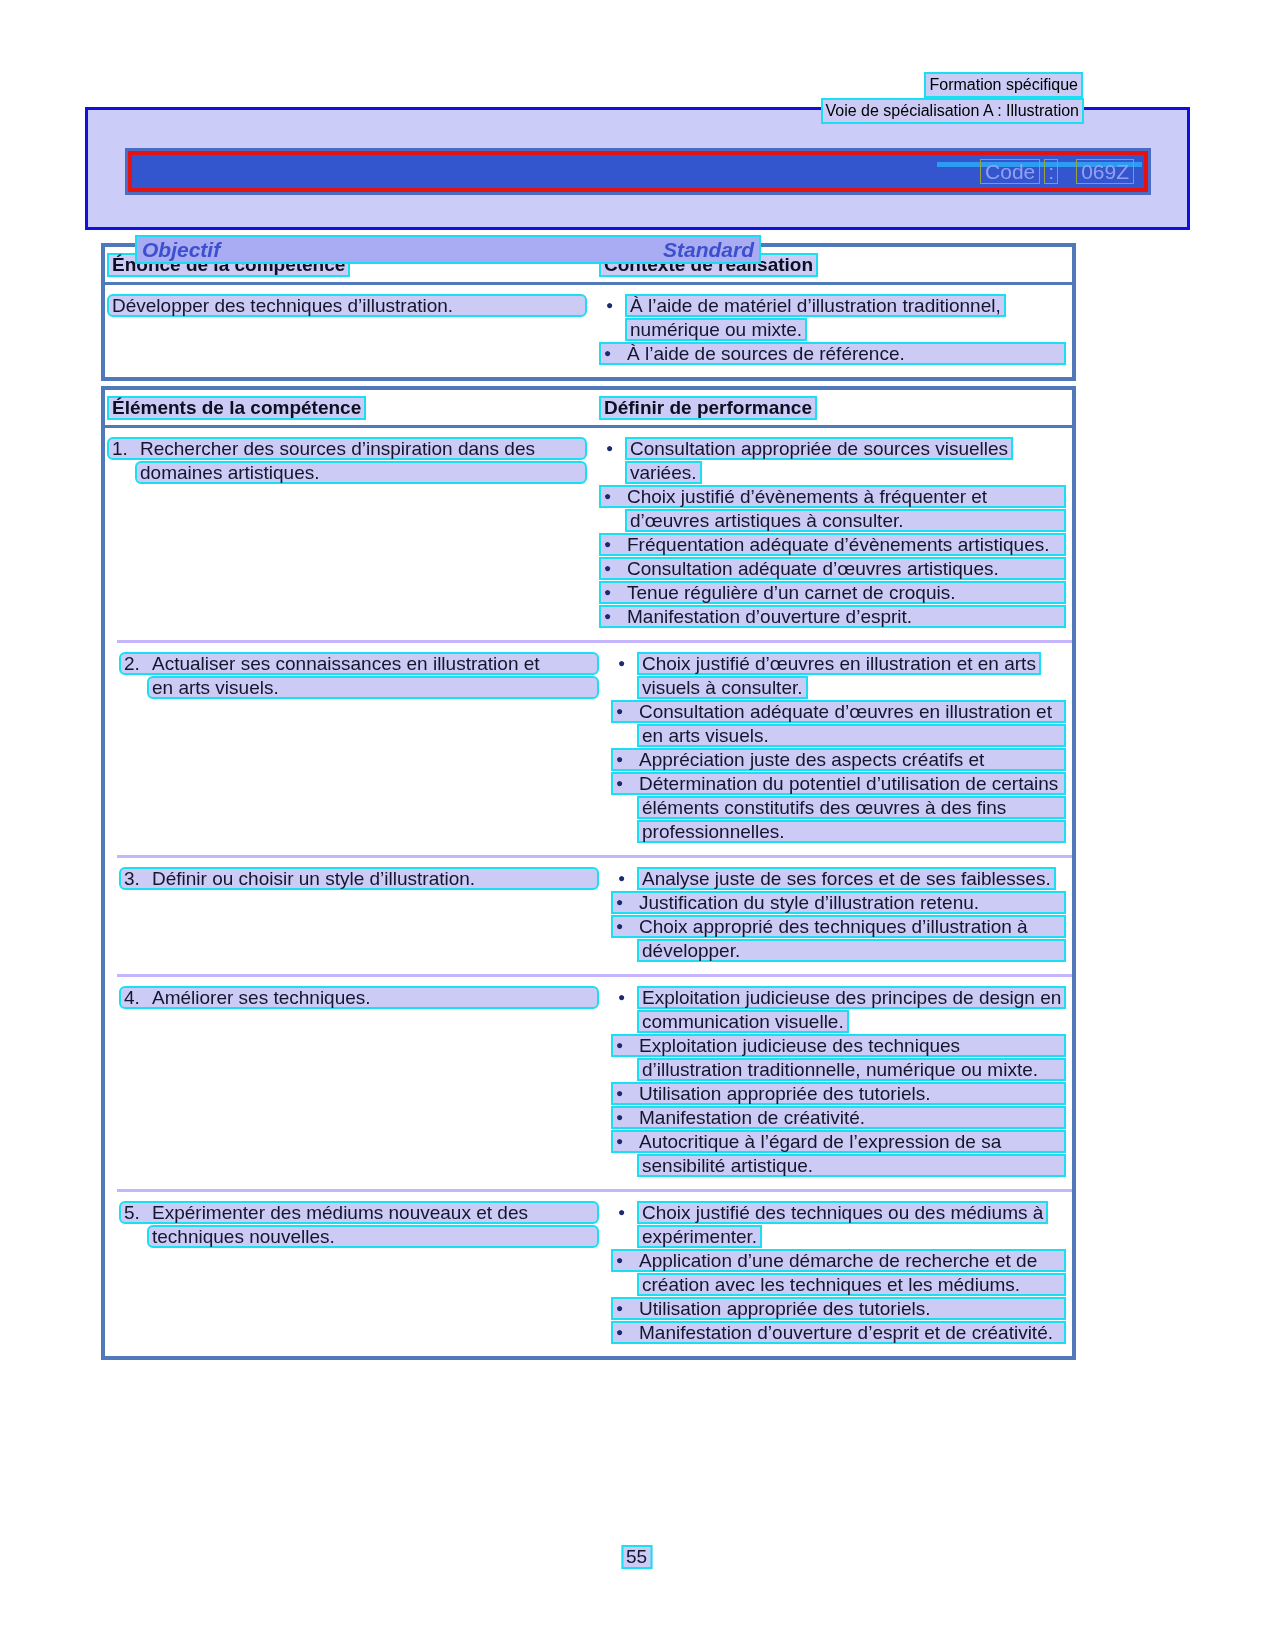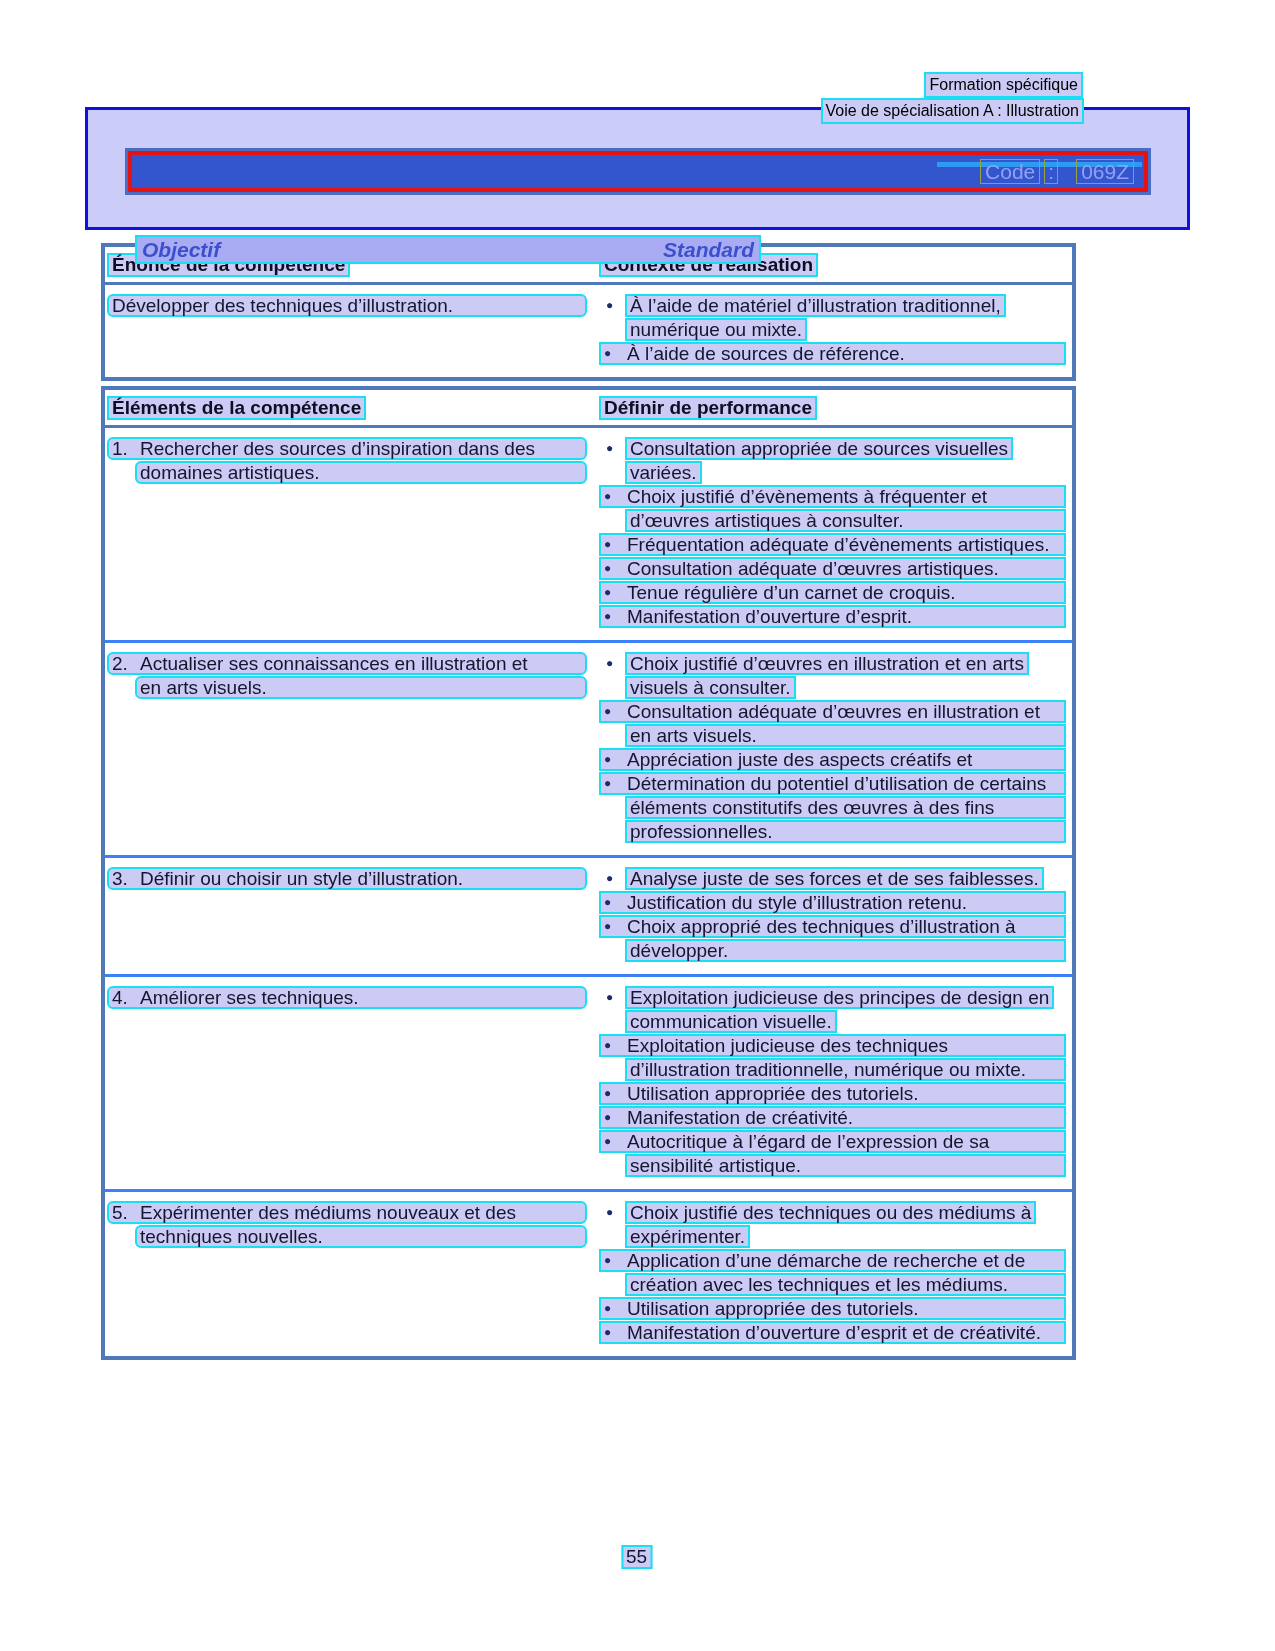--- a/index.html
+++ b/index.html
@@ -104,21 +104,21 @@
     padding: 6px 2px 5px 2px;
     border-bottom: 3px solid #5079ba;
   }
   .th { font-weight: bold; color: #0e0e22; font-size: 19px; line-height: 20px; }
   .th .hl { display: inline-block; }
   .trow {
     display: grid;
     grid-template-columns: 492px 1fr;
     padding: 8px 2px 12px 2px;
   }
-  .trow + .trow { border-top: 3px solid #3b82f6; }
+  .trow + .trow { border-top: 3px solid #c4b5fd; margin-left: 12px; }
   .cell-left { padding-right: 12px; }
   .cell-right { padding-right: 4px; }
   .ln {
     display: block;
     background: #cbcbf5;
     border: 2px solid #19dff2;
     padding: 0 3px;
     font-size: 19px;
     line-height: 19px;
     margin-top: 1px;

